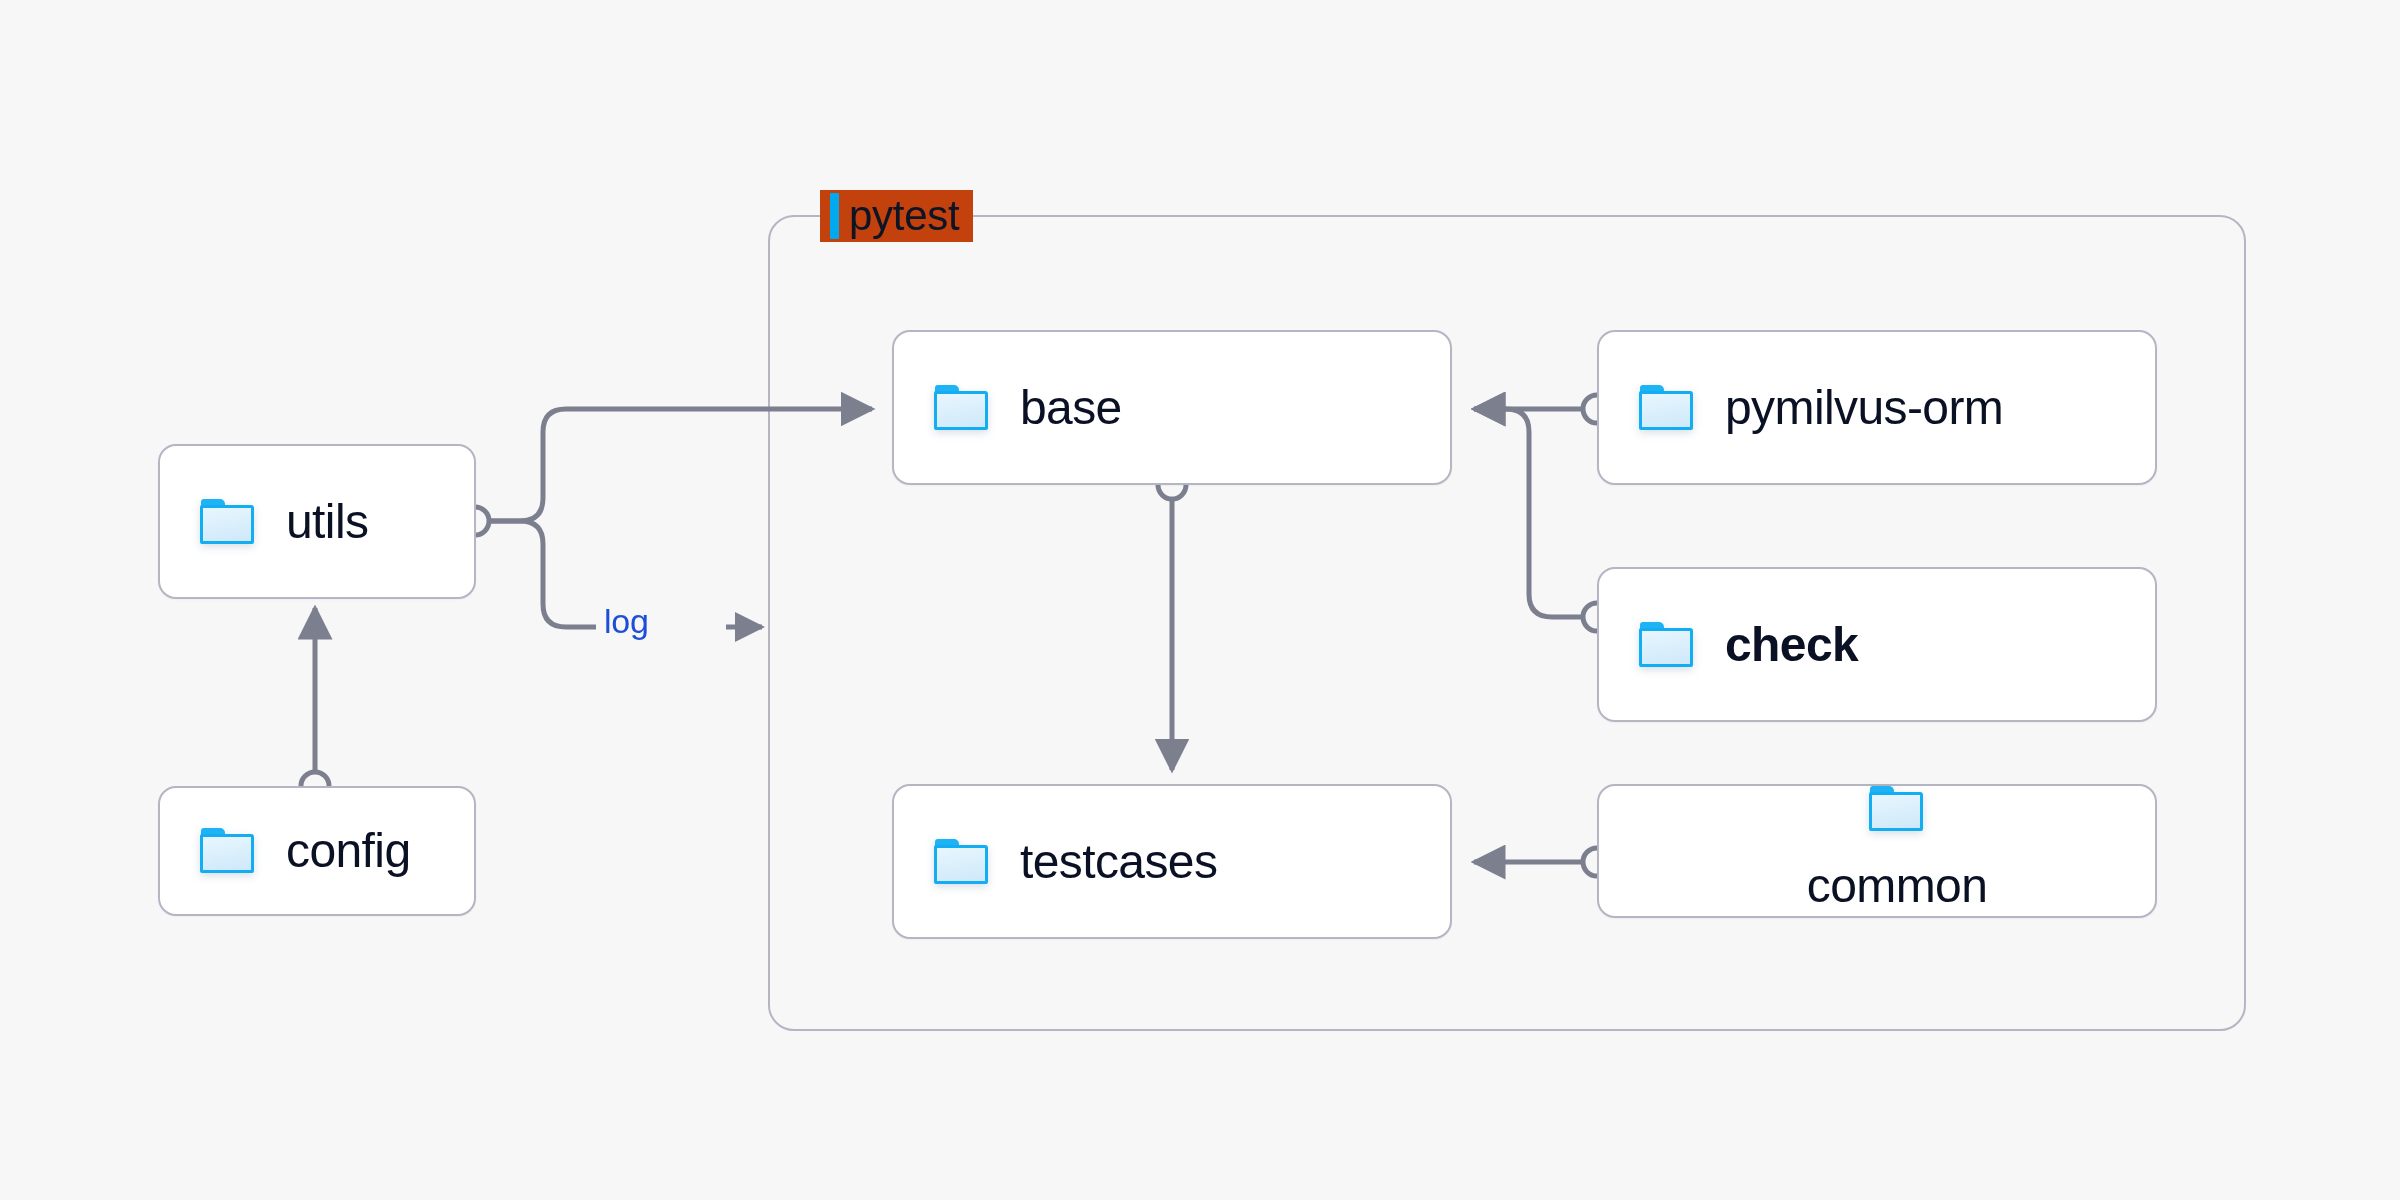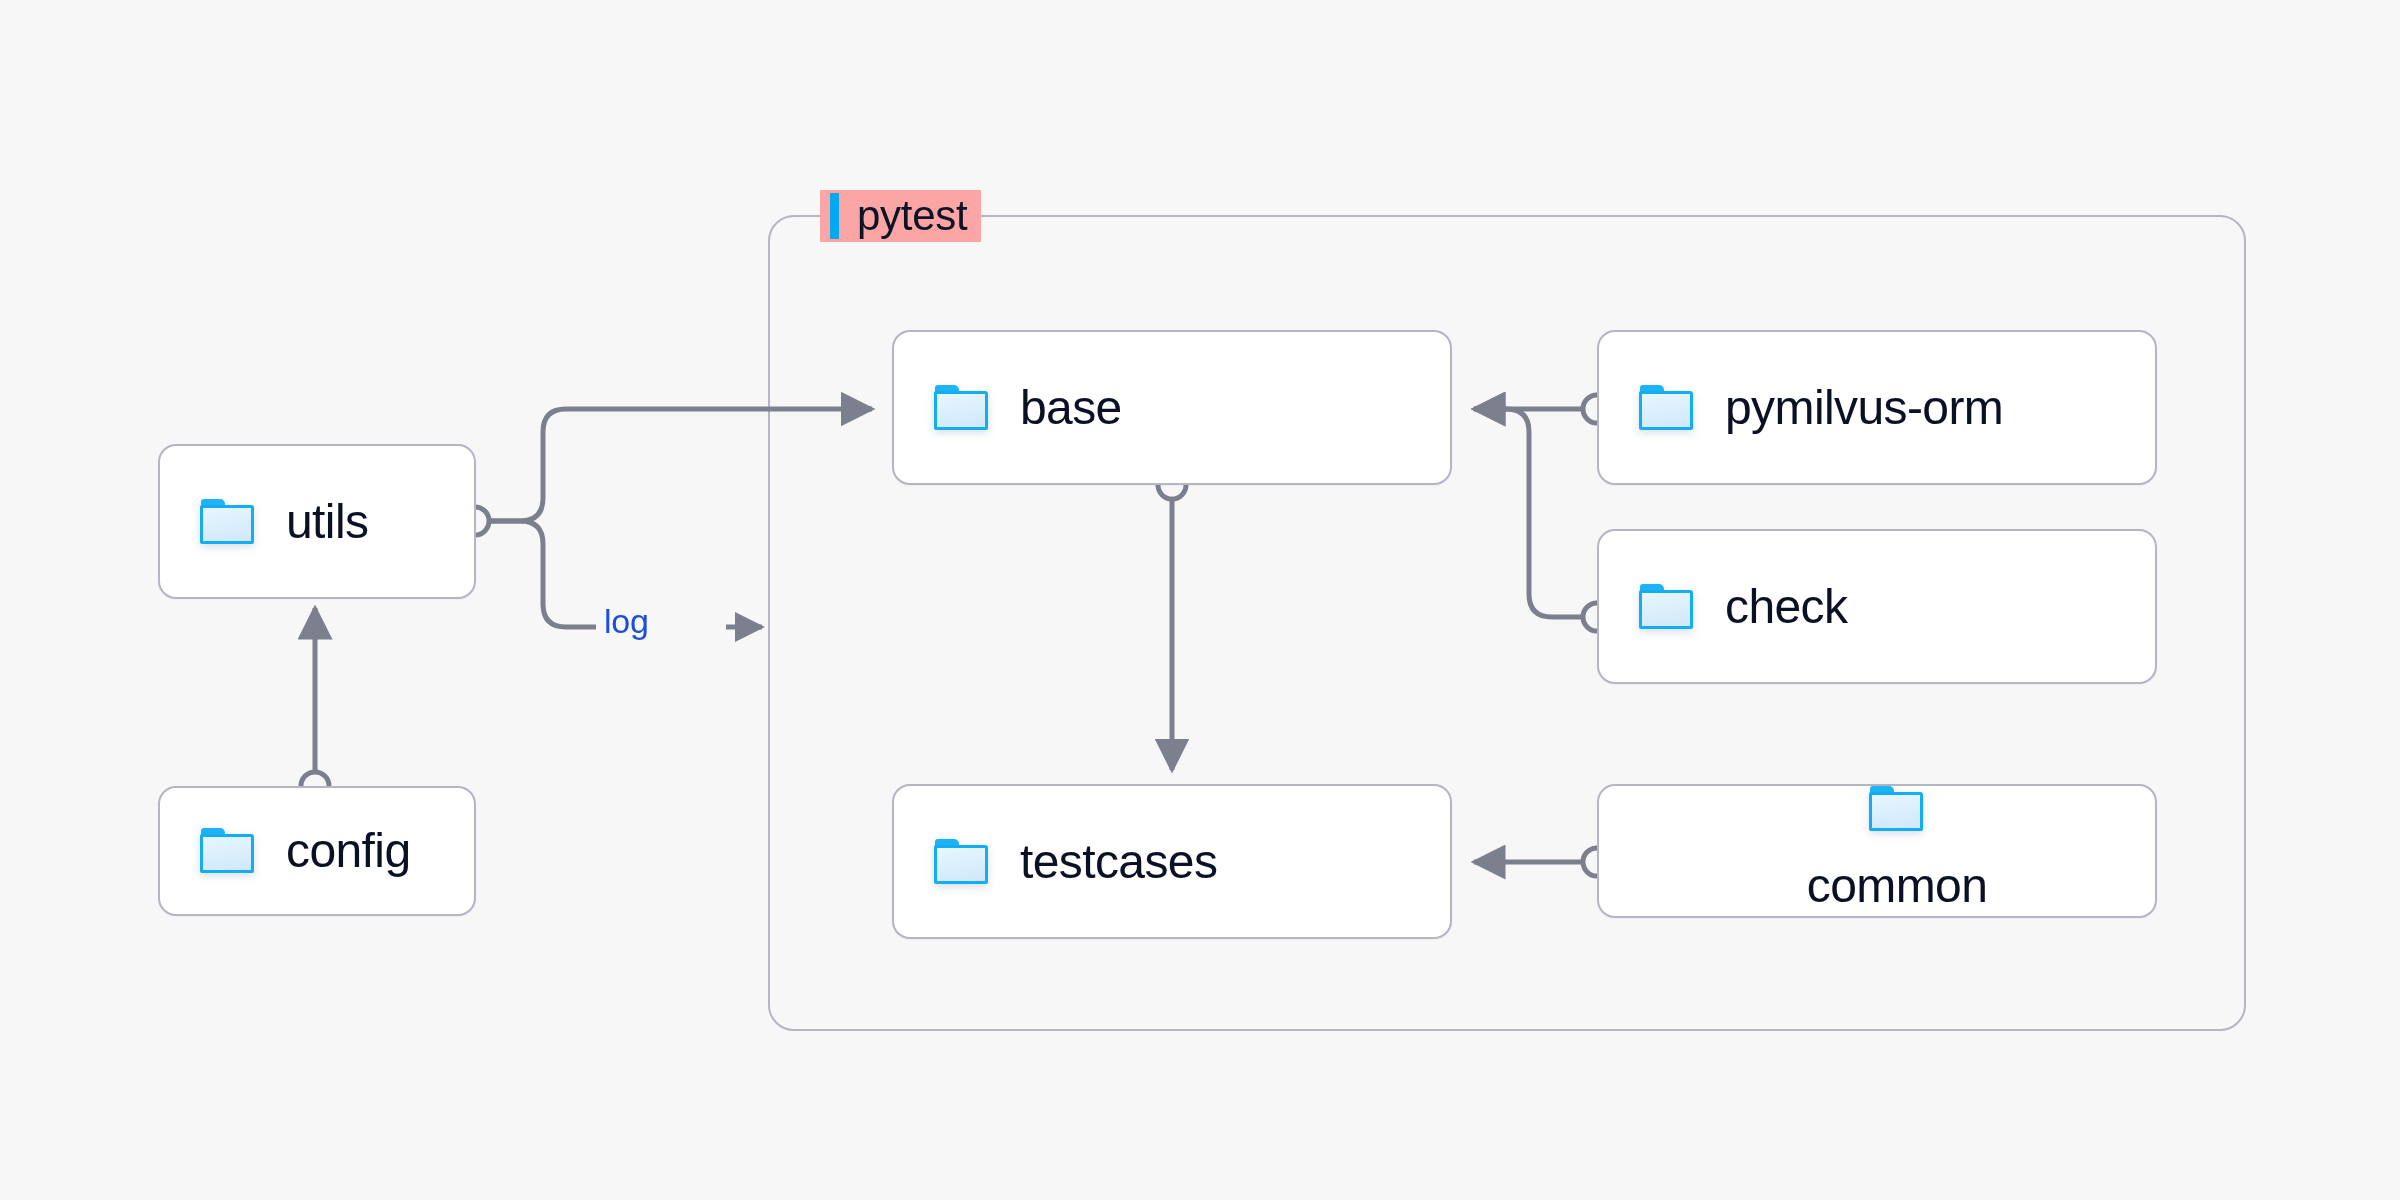--- a/index.html
+++ b/index.html
@@ -35,22 +35,22 @@
     border: 2.5px solid #b5b5c3;
     border-radius: 26px;
     background: transparent;
     z-index: 0;
   }
 
   .group-label {
     position: absolute;
     display: flex;
     align-items: center;
-    gap: 18px;
-    background: #fca5a5;
+    gap: 10px;
+    background: #c2410c;
     padding: 0 14px 0 10px;
     z-index: 3;
   }
   .group-label-bar {
     width: 9px;
     height: 46px;
     background: #00a9f0;
     border-radius: 1px;
     flex: none;
   }
@@ -219,21 +219,21 @@
   </div>
 
   <div class="node" style="left:1597px; top:330px; width:560px; height:155px;">
     <span class="folder-icon">
       <span class="tab"></span>
         <span class="body"></span>
     </span>
     <span class="node-label">pymilvus-orm</span>
   </div>
 
-  <div class="node" style="left:1597px; top:529px; width:560px; height:155px;">
+  <div class="node" style="left:1597px; top:567px; width:560px; height:155px;font-weight:bold;">
     <span class="folder-icon">
       <span class="tab"></span>
         <span class="body"></span>
     </span>
     <span class="node-label">check</span>
   </div>
 
   <div class="node" style="left:1597px; top:784px; width:560px; height:134px;flex-direction:column;">
     <span class="folder-icon">
       <span class="tab"></span>

